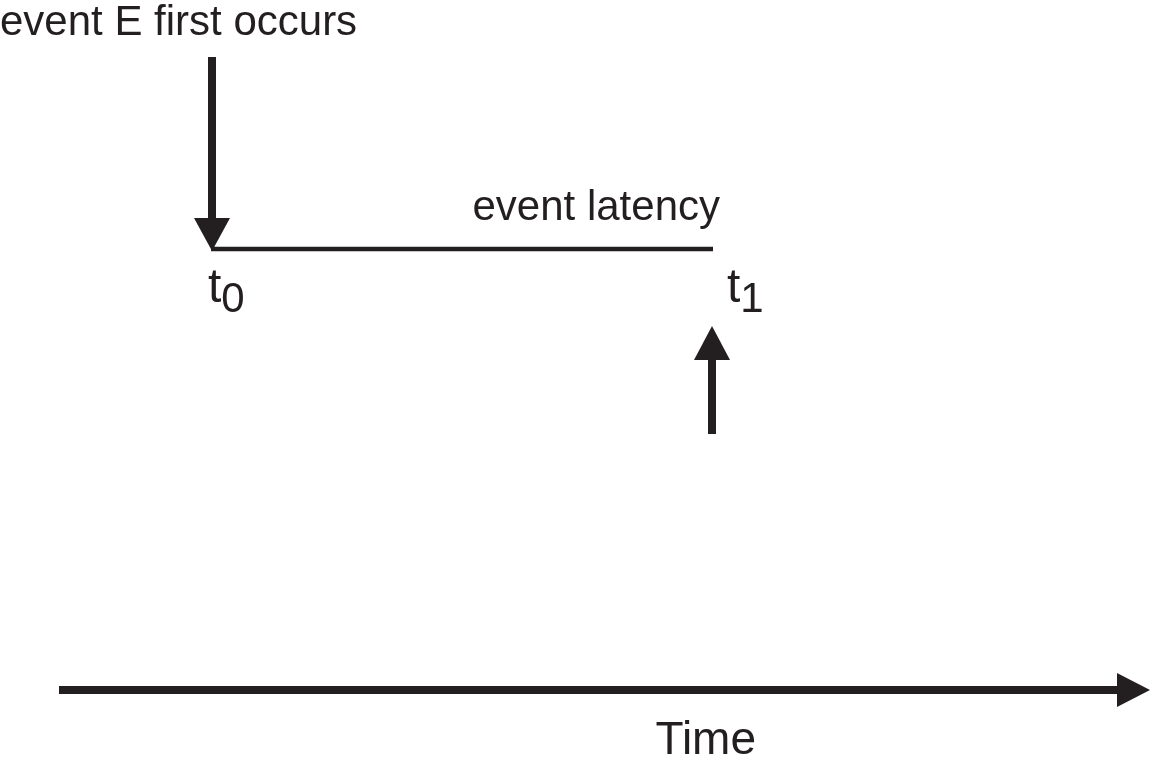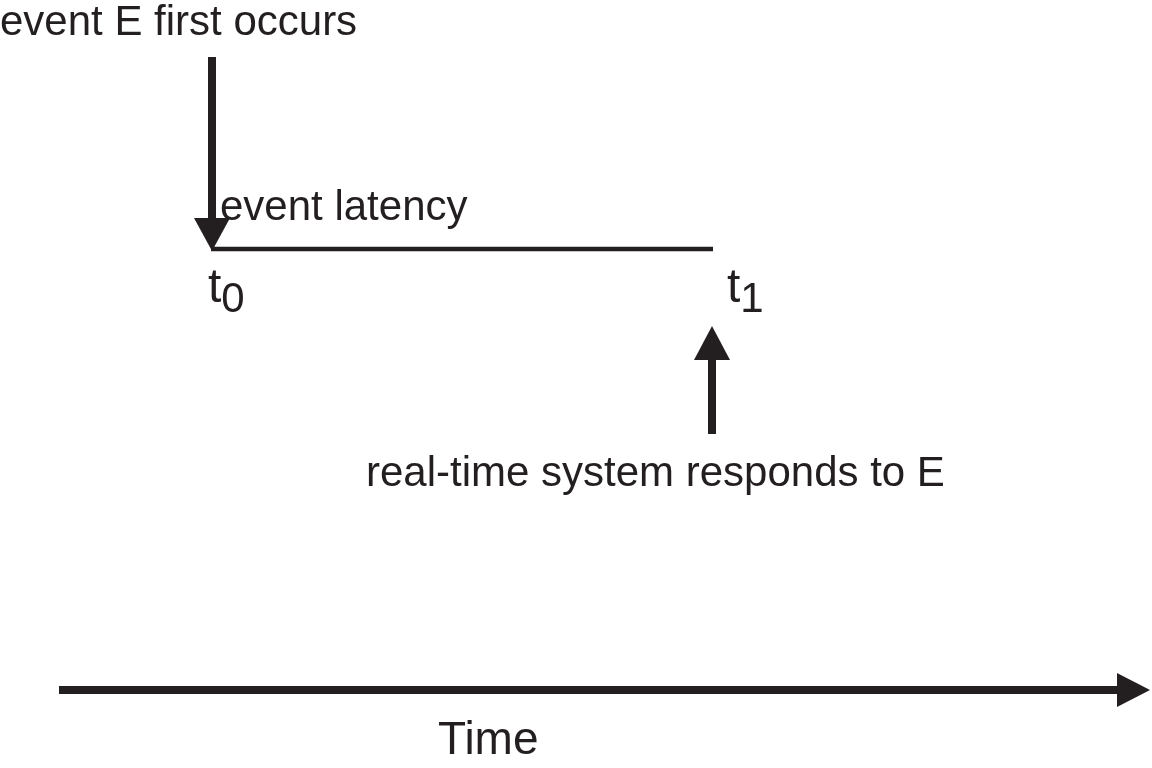--- a/index.html
+++ b/index.html
@@ -36,21 +36,21 @@
     stroke: none;
   }
   .label {
     position: absolute;
     line-height: 1;
     white-space: nowrap;
     font-size: 42px;
     color: var(--ink);
   }
   .label.centered {
-    text-align: left;
+    text-align: right;
   }
   .tlabel {
     position: absolute;
     line-height: 1;
     white-space: nowrap;
     font-size: 48px;
     color: var(--ink);
   }
   .tlabel sub {
     font-size: 42px;
@@ -91,17 +91,16 @@
   <div class="label centered" style="left:220px; top:185px; width:500px;">event latency</div>
 
   <div class="tlabel" style="left:208px; top:262px;">
     <span>t</span><sub>0</sub>
   </div>
 
   <div class="tlabel" style="left:691px; top:262px;margin-left:36px;">
     <span>t</span><sub>1</sub>
   </div>
 
-  <div class="label" style="left:366px; top:451px;">real-time system responds to E</div>
 
-  <div class="label centered time-label" style="left:438px; top:715px; width:300px;">Time</div>
+  <div class="label centered time-label" style="left:456px; top:715px; width:300px;">Time</div>
 
 </div>
 
 </body></html>

